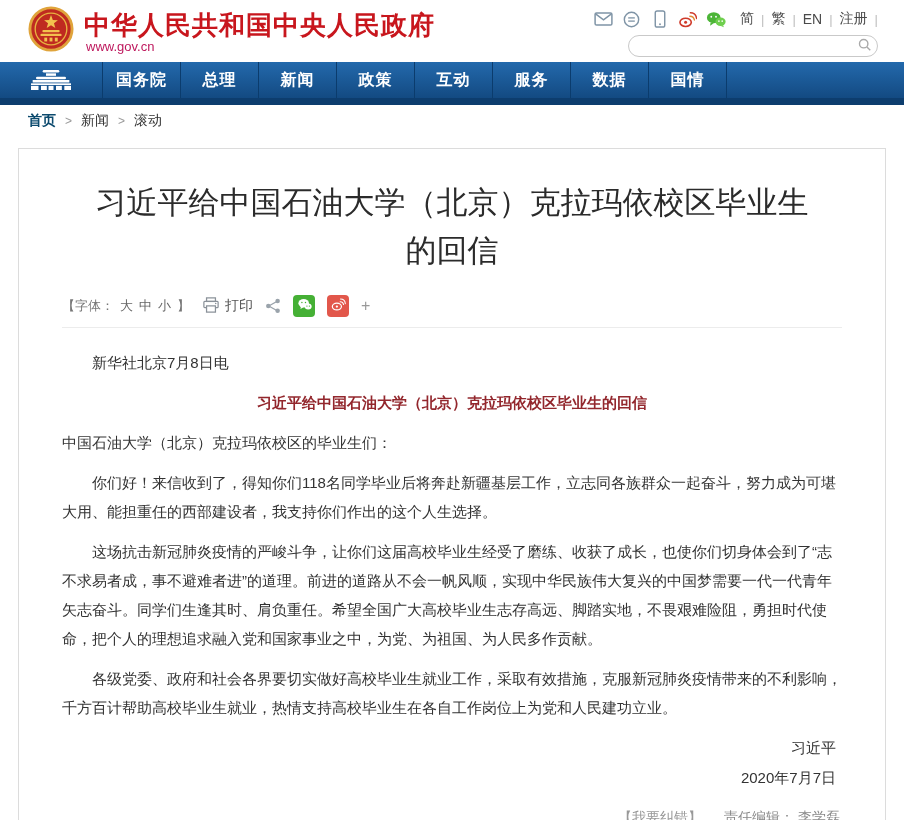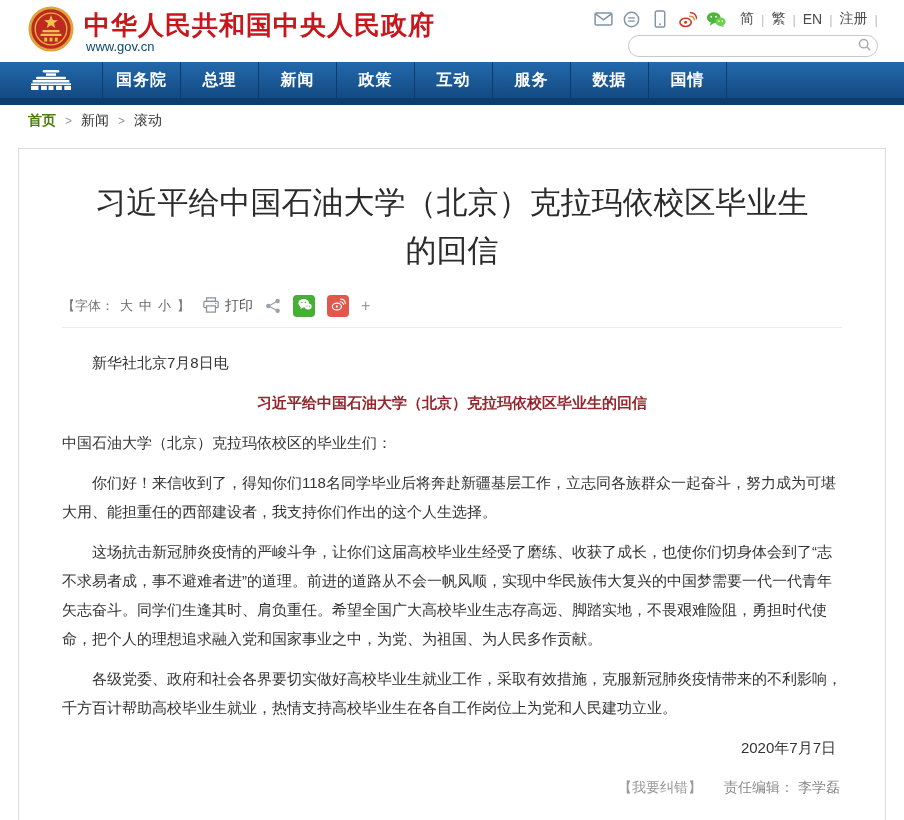--- a/index.html
+++ b/index.html
@@ -3,41 +3,41 @@
 <meta charset="utf-8">
 <style>
   * { margin:0; padding:0; box-sizing:border-box; }
   html,body { width:904px; background:#fff; }
   body { height:820px; overflow:hidden; font-family:"Liberation Sans","DejaVu Sans",sans-serif; color:#333; }
 
   
   .site-header { position:relative; height:62px; background:#fff; }
   .emblem { position:absolute; left:28px; top:6px; width:46px; height:46px; }
   .site-title { position:absolute; left:84px; top:8px; font-size:26px; font-weight:700; color:#c8161d; letter-spacing:1px; }
-  .site-url { position:absolute; left:86px; top:39px; font-size:13px; color:#0c4a6e;text-align:right; }
+  .site-url { position:absolute; left:86px; top:39px; font-size:13px; color:#be185d;text-align:right; }
   .hdr-right { position:absolute; right:26px; top:9px; display:flex; align-items:center; gap:8px; }
   .hdr-ico { width:20px; height:20px; display:inline-flex; align-items:center; justify-content:center; cursor:pointer; }
   .lang-links { display:flex; align-items:center; gap:7px; font-size:14px; color:#4a4a4a; margin-left:6px; }
   .lang-links .sep { color:#bdbdbd; font-size:13px; }
   .lang-links a { color:#4a4a4a; text-decoration:none; cursor:pointer; }
   .search-wrap { position:absolute; right:26px; top:35px; width:250px; height:22px; border:1px solid #c9c9c9; border-radius:12px; background:#fff; display:flex; align-items:center; }
   .search-input { flex:1; border:none; outline:none; background:transparent; height:18px; padding:0 6px 0 12px; font-size:13px; }
   .search-btn { width:24px; height:20px; border:none; background:transparent; cursor:pointer; display:flex; align-items:center; justify-content:center; }
 
   
   .main-nav { height:36px; background:linear-gradient(#2369ac,#134a82); display:flex; align-items:stretch; }
   .nav-logo { width:102px; display:flex; align-items:center; justify-content:center; cursor:pointer; }
   .nav-item { width:78px; display:flex; align-items:center; justify-content:center; border-left:1px solid #0b3c6d; color:#fff; font-size:16px; font-weight:700; letter-spacing:1px; cursor:pointer; }
   .nav-fill { flex:1; border-left:1px solid #0b3c6d; }
   .nav-strip { height:7px; background:#0d3d6e; }
 
   
   .breadcrumb { height:31px; display:flex; align-items:center; padding-left:28px; font-size:14px; color:#333; gap:9px; }
   .breadcrumb .crumb { cursor:pointer; }
-  .breadcrumb .crumb.home { font-weight:700; color:#4d7c0f; }
+  .breadcrumb .crumb.home { font-weight:700; color:#0c4a6e; }
   .breadcrumb .bsep { color:#999; font-size:12px; }
 
   
   .panel { margin:12px 18px; height:692px; border:1px solid #dcdcdc; border-bottom:none; background:#fff; padding:0 43px; overflow:hidden; }
   .article-title { max-width:730px; margin:30px auto 0; text-align:center; font-size:31px; line-height:48px; font-weight:400; color:#2b2b2b; }
 
   .meta-row { margin-top:20px; display:flex; justify-content:space-between; align-items:center; font-size:13px; color:#999; }
   .meta-left { display:flex; gap:22px; align-items:center; }
   .meta-right { display:flex; align-items:center; gap:12px; color:#777; }
   .font-tool { display:flex; gap:6px; }
@@ -240,20 +240,21 @@
   <hr class="meta-divider">
 
   <div class="article-body">
     <p class="p-indent">新华社北京7月8日电</p>
     <p class="body-subtitle">习近平给中国石油大学（北京）克拉玛依校区毕业生的回信</p>
     <p>中国石油大学（北京）克拉玛依校区的毕业生们：</p>
     <p class="p-indent">你们好！来信收到了，得知你们118名同学毕业后将奔赴新疆基层工作，立志同各族群众一起奋斗，努力成为可堪大用、能担重任的西部建设者，我支持你们作出的这个人生选择。</p>
     <p class="p-indent">这场抗击新冠肺炎疫情的严峻斗争，让你们这届高校毕业生经受了磨练、收获了成长，也使你们切身体会到了“志不求易者成，事不避难者进”的道理。前进的道路从不会一帆风顺，实现中华民族伟大复兴的中国梦需要一代一代青年矢志奋斗。同学们生逢其时、肩负重任。希望全国广大高校毕业生志存高远、脚踏实地，不畏艰难险阻，勇担时代使命，把个人的理想追求融入党和国家事业之中，为党、为祖国、为人民多作贡献。</p>
     <p class="p-indent">各级党委、政府和社会各界要切实做好高校毕业生就业工作，采取有效措施，克服新冠肺炎疫情带来的不利影响，千方百计帮助高校毕业生就业，热情支持高校毕业生在各自工作岗位上为党和人民建功立业。</p>
     <div class="signature-block">
+      <div>习近平</div>
       <div>2020年7月7日</div>
     </div>
   </div>
 
   <div class="article-footer">
     <span class="correction">【我要纠错】</span>
     <span>
       <span>责任编辑：</span>
       <span>李学磊</span>
     </span>

